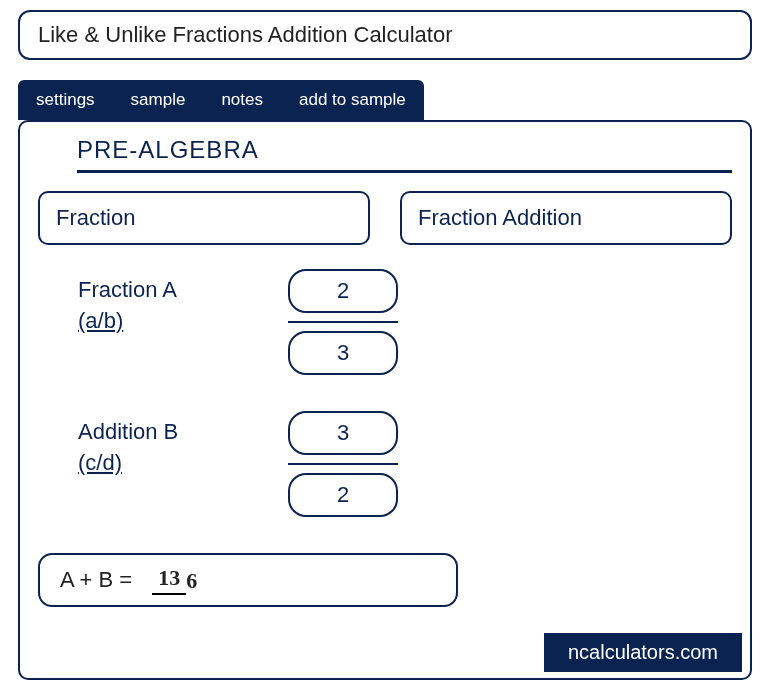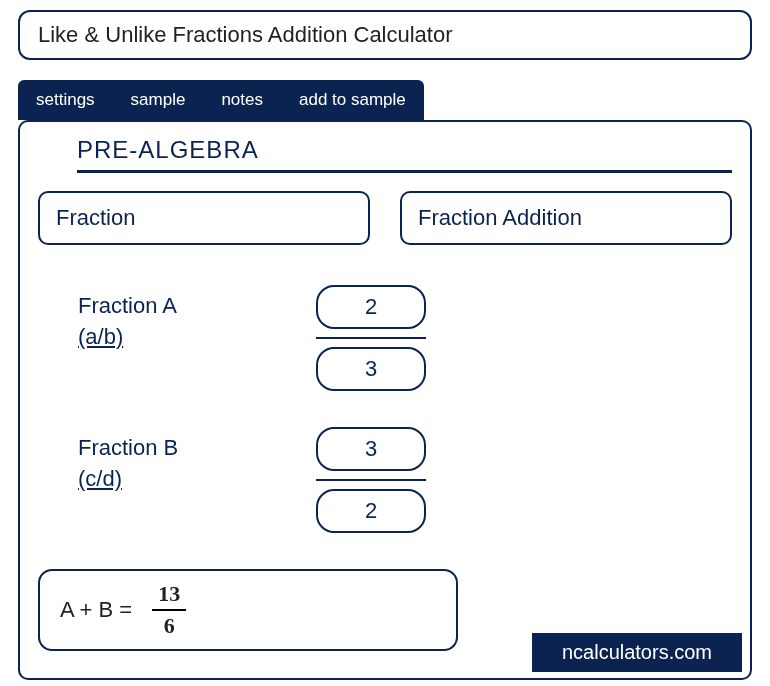--- a/index.html
+++ b/index.html
@@ -43,34 +43,34 @@
       letter-spacing: 1px;
       color: #0b2350;
       padding-bottom: 6px;
       border-bottom: 3px solid #0b2350;
       margin-bottom: 18px;
       margin-left: 39px;
     }
     .selectors {
       display: flex;
       gap: 30px;
-      margin-bottom: 40px;
+      margin-bottom: 24px;
     }
     .selector {
       flex: 1;
       border: 2px solid #0b2350;
       border-radius: 10px;
       padding: 12px 16px;
       font-size: 22px;
       color: #0b2350;
     }
     .fraction-row {
       display: flex;
       align-items: flex-start;
-      gap: 88px;
+      gap: 60px;
       margin-left: 40px;
       margin-bottom: 36px;
     }
     .fraction-label {
       width: 150px;
       font-size: 22px;
       color: #0b2350;
       line-height: 1.4;
       padding-top: 6px;
     }
@@ -107,39 +107,39 @@
       padding: 10px 20px;
       width: 420px;
       display: flex;
       align-items: center;
       gap: 20px;
       font-size: 22px;
       color: #222;
     }
     .result-fraction {
       display: inline-flex;
-      flex-direction: column;
+      flex-direction: row;
       align-items: center;
       font-weight: bold;
       font-family: Georgia, 'Times New Roman', serif;
     }
     .result-fraction .num {
       padding: 0 6px 2px 6px;
       border-bottom: 2px solid #000;
     }
     .result-fraction .den {
       padding-top: 2px;
     }
     .footer-brand {
       position: absolute;
       right: 8px;
       bottom: 6px;
       background: #0b2350;
       color: #fff;
-      padding: 8px 30px;
+      padding: 8px 24px;
       font-size: 20px;
     }
   </style>
 </head>
 <body>
 
 <div class="title-bar">Like &amp; Unlike Fractions Addition Calculator</div>
 
 <div class="tabs">
   <div class="tab">settings</div>
@@ -163,21 +163,21 @@
     </div>
     <div class="fraction-inputs">
       <input class="frac-input" value="2" style="">
       <div class="frac-divider"></div>
       <input class="frac-input" value="3" style="">
     </div>
   </div>
 
   <div class="fraction-row">
     <div class="fraction-label">
-      <span>Fraction B</span>
+      <span>Addition B</span>
       <span class="sub">(c/d)</span>
     </div>
     <div class="fraction-inputs">
       <input class="frac-input" value="3" style="">
       <div class="frac-divider"></div>
       <input class="frac-input" value="2" style="">
     </div>
   </div>
 
   <div class="result-box">

